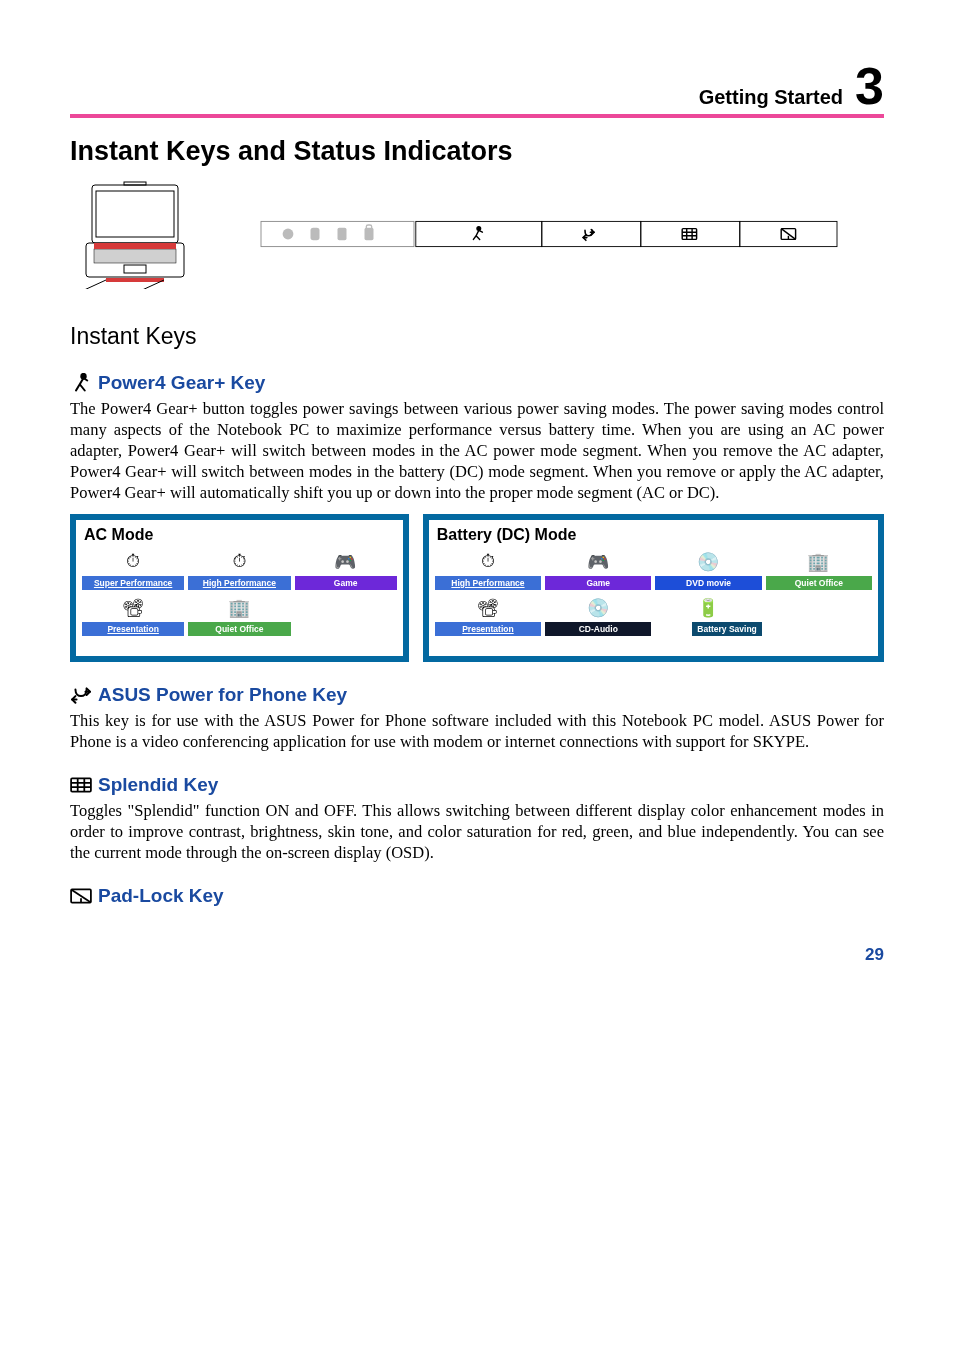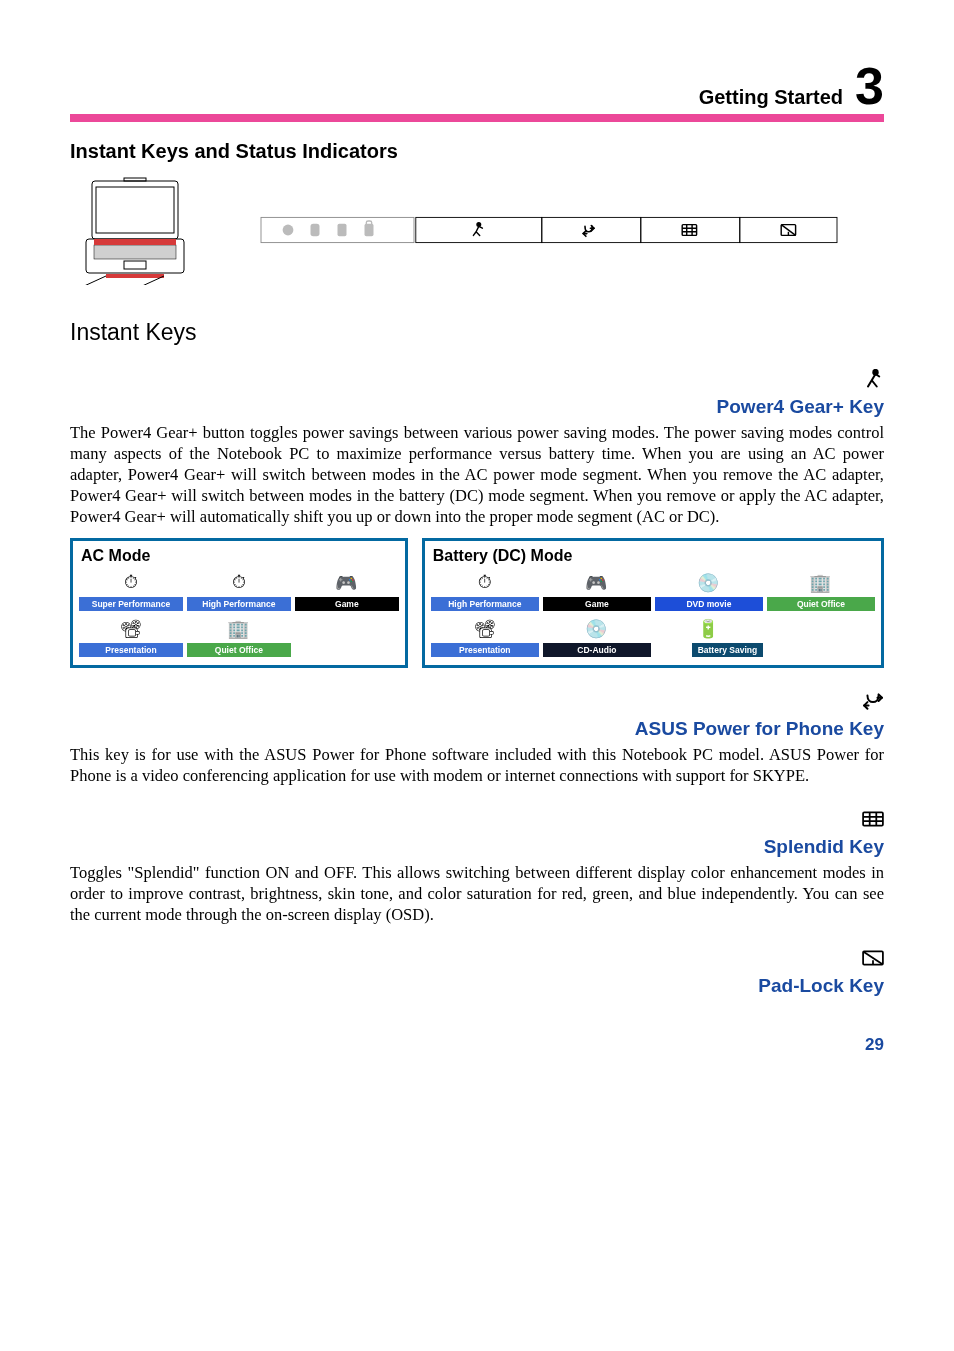--- a/index.html
+++ b/index.html
@@ -13,58 +13,57 @@
   .page {
     padding: 60px 70px 40px 70px;
     box-sizing: border-box;
     width: 954px;
     position: relative;
   }
   .header-row {
     display: flex;
     align-items: baseline;
     justify-content: flex-end;
-    border-bottom: 8px solid #ec4899;
+    border-bottom: 4px solid #ec4899;
     padding-bottom: 2px;
     margin-bottom: 18px;
   }
   .header-title {
     font-family: Arial, Helvetica, sans-serif;
     font-weight: bold;
     font-size: 20px;
     margin-right: 12px;
   }
   .chapter-num {
     font-family: Arial, Helvetica, sans-serif;
     font-size: 52px;
     font-weight: bold;
     line-height: 1;
   }
   h1.main {
     font-family: Arial, Helvetica, sans-serif;
-    font-size: 20px;
+    font-size: 27px;
     font-weight: bold;
     margin: 8px 0 12px 0;
   }
   h2.sub {
     font-family: Arial, Helvetica, sans-serif;
     font-size: 23px;
     font-weight: normal;
     margin: 30px 0 10px 0;
   }
   h3.key {
     font-family: Arial, Helvetica, sans-serif;
     font-size: 19px;
     font-weight: bold;
     color: #1a4aa0;
     margin: 22px 0 4px 0;
     display: flex;
-    align-items: flex-end;
+    align-items: flex-start;
     gap: 6px;
-    flex-direction: column;
   }
   h3.key .icon {
     width: 22px;
     height: 22px;
     display: inline-flex;
     align-items: center;
     justify-content: center;
     color: #000;
   }
   p.body {
@@ -89,23 +88,23 @@
   .indicator-bar svg {
     width: 100%;
     height: 36px;
   }
   .modes-row {
     display: flex;
     gap: 14px;
     margin-top: 10px;
   }
   .mode-box {
-    border: 3px solid #0369a1;
+    border: 6px solid #0369a1;
     flex: 1;
-    padding: 4px 6px 4px 6px;
+    padding: 4px 6px 16px 6px;
     box-sizing: border-box;
   }
   .mode-title {
     font-family: Arial, Helvetica, sans-serif;
     font-weight: bold;
     font-size: 16px;
     margin: 2px 0 4px 2px;
   }
   .tile-row {
     display: flex;
@@ -128,22 +127,22 @@
   .tile-label {
     font-family: Arial, Helvetica, sans-serif;
     font-size: 8.5px;
     font-weight: bold;
     text-align: center;
     color: #fff;
     padding: 2px 0;
     white-space: nowrap;
   }
   .tile.empty { visibility: hidden; }
-  .lbl-blue   { background: #3b6fd6; }
-  .lbl-cyan   { background: #000000; }
+  .lbl-blue   { background: #3b6fd6; text-decoration: underline; }
+  .lbl-cyan   { background: #6d28d9; }
   .lbl-green  { background: #4aa84a; }
   .lbl-red    { background: #1d4ed8; }
   .lbl-orange { background: #0f172a; }
   .lbl-gold   { background: #0c4a6e; margin-left: 37px; }
   .page-num {
     font-family: Arial, Helvetica, sans-serif;
     font-size: 17px;
     font-weight: bold;
     color: #1a4aa0;
     text-align: right;

